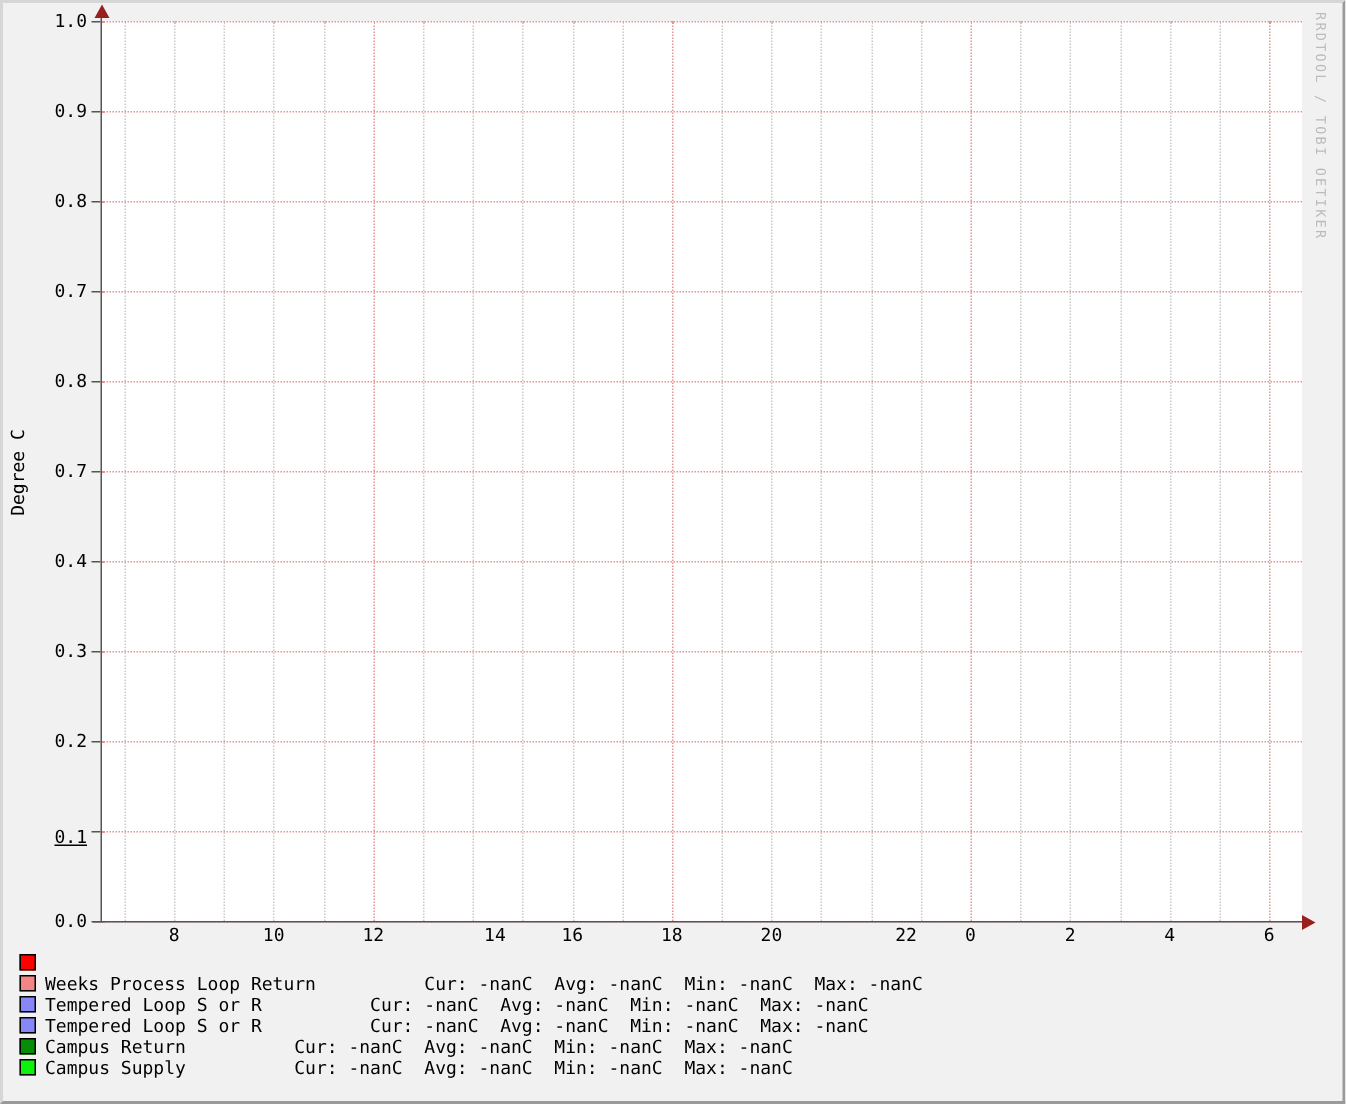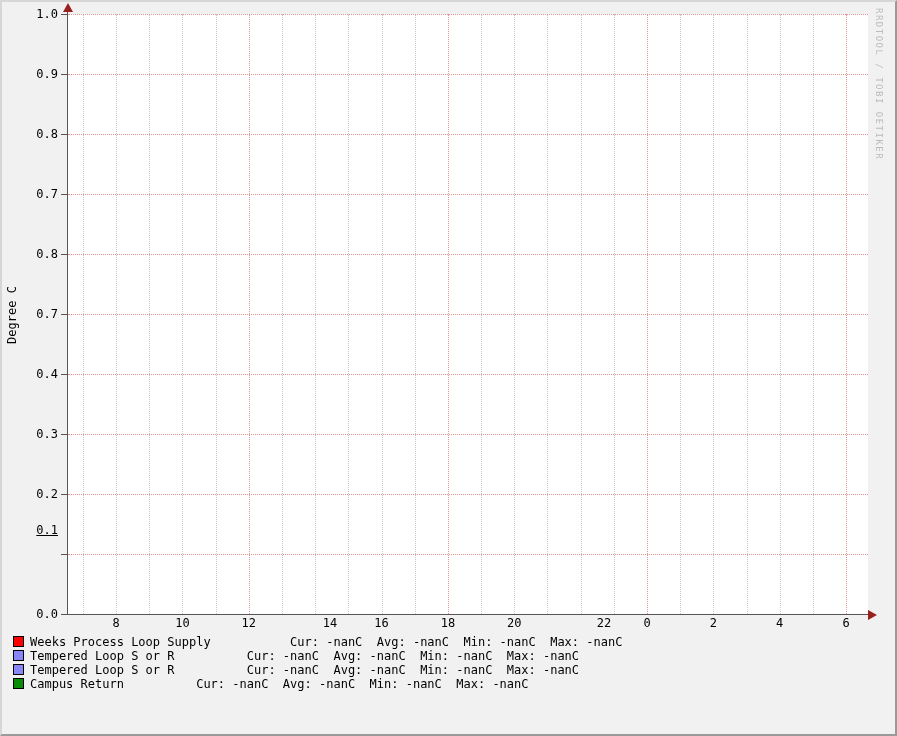--- a/index.html
+++ b/index.html
@@ -116,21 +116,21 @@
   <div id="y-tick-labels">
       <div class="ylab" style="left: 4px; top: 6px;">1.0</div>
       <div class="ylab" style="left: 4px; top: 66px;">0.9</div>
       <div class="ylab" style="left: 4px; top: 126px;">0.8</div>
       <div class="ylab" style="left: 4px; top: 186px;">0.7</div>
       <div class="ylab" style="left: 4px; top: 246px;">0.8</div>
       <div class="ylab" style="left: 4px; top: 306px;">0.7</div>
       <div class="ylab" style="left: 4px; top: 366px;">0.4</div>
       <div class="ylab" style="left: 4px; top: 426px;">0.3</div>
       <div class="ylab" style="left: 4px; top: 486px;">0.2</div>
-      <div class="ylab" style="left: 4px; top: 522px; text-decoration: underline;">0.1</div>
+      <div class="ylab" style="left: 4px; top: 550px; text-decoration: underline;">0.1</div>
       <div class="ylab" style="left: 4px; top: 606px;">0.0</div>
     </div>
   <div id="x-tick-labels">
       <div class="xlab" style="left: 92.1128px;">8</div>
       <div class="xlab" style="left: 158.475px;">10</div>
       <div class="xlab" style="left: 224.838px;">12</div>
       <div class="xlab" style="left: 291.2px; text-align: right;">14</div>
       <div class="xlab" style="left: 357.563px;">16</div>
       <div class="xlab" style="left: 423.925px;">18</div>
       <div class="xlab" style="left: 490.288px;">20</div>
@@ -139,24 +139,26 @@
       <div class="xlab" style="left: 689.375px;">2</div>
       <div class="xlab" style="left: 755.738px;">4</div>
       <div class="xlab" style="left: 822.1px;">6</div>
     </div>
 
   <div id="y-axis-title">Degree C</div>
 
   <div id="watermark">RRDTOOL / TOBI OETIKER</div>
 
   <div id="legend">
-      <div class="legend-row"><span class="swatch" style="background: rgb(255, 0, 0);"></span><span>Weeks Process Loop Supply           Cur: -nanC  Avg: -nanC  Min: -nanC  Max: -nanC</span></div>
+      <div class="legend-row"><span class="swatch" style="background: rgb(255, 0, 0);"></span></div>
+      <div class="legend-row"><span class="swatch" style="background: rgb(244, 133, 133);"></span><span>Weeks Process Loop Return          Cur: -nanC  Avg: -nanC  Min: -nanC  Max: -nanC</span></div>
       <div class="legend-row"><span class="swatch" style="background: rgb(135, 135, 250);"></span><span>Tempered Loop S or R          Cur: -nanC  Avg: -nanC  Min: -nanC  Max: -nanC</span></div>
       <div class="legend-row"><span class="swatch" style="background: rgb(135, 135, 250);"></span><span>Tempered Loop S or R          Cur: -nanC  Avg: -nanC  Min: -nanC  Max: -nanC</span></div>
       <div class="legend-row"><span class="swatch" style="background: rgb(6, 140, 6);"></span><span>Campus Return          Cur: -nanC  Avg: -nanC  Min: -nanC  Max: -nanC</span></div>
+      <div class="legend-row"><span class="swatch" style="background: rgb(12, 242, 12);"></span><span>Campus Supply          Cur: -nanC  Avg: -nanC  Min: -nanC  Max: -nanC</span></div>
     </div>
 
 <div class="ytick" style="top: 12px;"></div>
     <div class="ytick" style="top: 72px;"></div>
     <div class="ytick" style="top: 132px;"></div>
     <div class="ytick" style="top: 192px;"></div>
     <div class="ytick" style="top: 252px;"></div>
     <div class="ytick" style="top: 312px;"></div>
     <div class="ytick" style="top: 372px;"></div>
     <div class="ytick" style="top: 432px;"></div>

